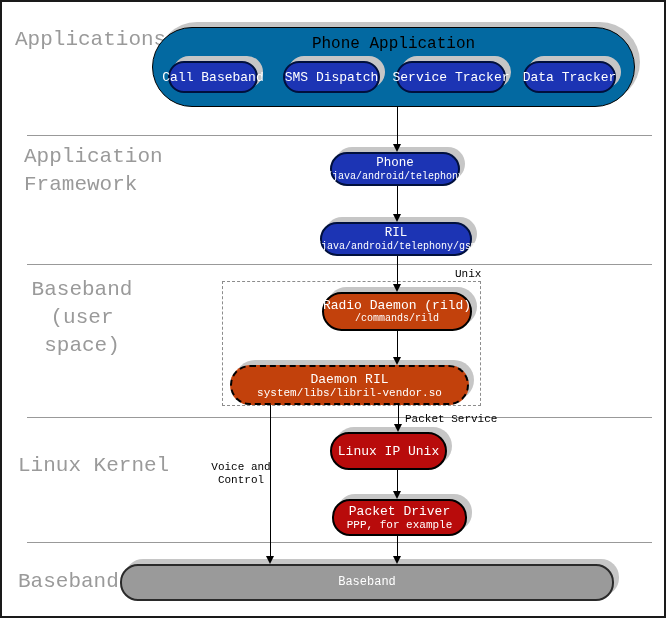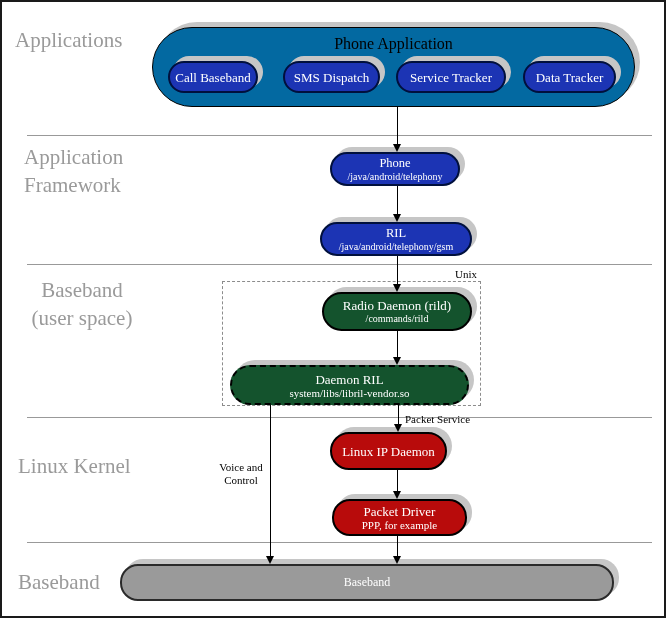--- a/index.html
+++ b/index.html
@@ -1,39 +1,39 @@
 <!DOCTYPE html>
 <html><head>
 <meta charset="utf-8">
 <style>
   html,body{margin:0;padding:0;background:#fff;}
   *{box-sizing:border-box;}
   .canvas{
     position:relative;width:666px;height:618px;background:#fff;
     border:2px solid #1a1a1a;overflow:hidden;
-    font-family:Liberation Serif, serif;
+    font-family:Liberation Mono, monospace;
   }
   .divider{position:absolute;left:25px;width:625px;height:1px;background:#999;}
   .layer-label{position:absolute;color:#9a9a9a;font-size:21px;line-height:28px;white-space:nowrap;}
   .layer-label.centered{text-align:center;white-space:normal;}
   .app-container{
     position:absolute;left:150px;top:25px;width:483px;height:80px;
     background:#0369a1;border:1px solid #000;border-radius:40px;
     box-shadow:5px -5px 0 #c6c6c6;
   }
   .app-title{position:absolute;top:7px;left:0;width:100%;text-align:center;font-size:16px;color:#000;}
   .pill{
     position:absolute;border:2px solid #000;color:#fff;
     display:flex;flex-direction:column;align-items:center;justify-content:center;
     text-align:center;box-shadow:5px -5px 0 #c6c6c6;white-space:nowrap;
   }
   .pill .t{font-size:13px;line-height:15px;}
   .pill .sub{font-size:10px;line-height:12px;}
   .blue{background:#1c34b4;border-color:#00103d;}
-  .green{background:#14532d;border-color:#000;}
+  .green{background:#c2410c;border-color:#000;}
   .red{background:#b80b0b;border-color:#000;}
   .grayfill{background:#9a9a9a;border-color:#2a2a2a;}
   .app-pill{top:33px;height:32px;border-radius:16px;font-size:13px;}
   .vline{position:absolute;width:1px;background:#000;}
   .arrowhead{
     position:absolute;width:0;height:0;
     border-left:4px solid transparent;border-right:4px solid transparent;
     border-top:8px solid #000;
   }
   .dashed-box{position:absolute;left:220px;top:279px;width:259px;height:125px;border:1px dashed #8c8c8c;}
@@ -92,21 +92,21 @@
   <div class="pill green" style="left:320px;top:290px;width:150px;height:39px;border-radius:20px;">
     <span class="t">Radio Daemon (rild)</span>
     <span class="sub">/commands/rild</span>
   </div>
   <div class="pill green" style="left:228px;top:363px;width:239px;height:40px;border-radius:20px;border:2px dashed #000;">
     <span class="t">Daemon RIL</span>
     <span class="sub" style="font-size:11px;">system/libs/libril-vendor.so</span>
   </div>
 
   <div class="pill red" style="left:328px;top:430px;width:117px;height:38px;border-radius:19px;">
-    <span class="t">Linux IP Daemon</span>
+    <span class="t">Linux IP Unix</span>
   </div>
   <div class="pill red" style="left:330px;top:497px;width:135px;height:37px;border-radius:18px;">
     <span class="t">Packet Driver</span>
     <span class="sub" style="font-size:11px;">PPP, for example</span>
   </div>
 
   <div class="pill grayfill" style="left:118px;top:562px;width:494px;height:37px;border-radius:18px;">
     <span class="t" style="font-size:12px;">Baseband</span>
   </div>
 

